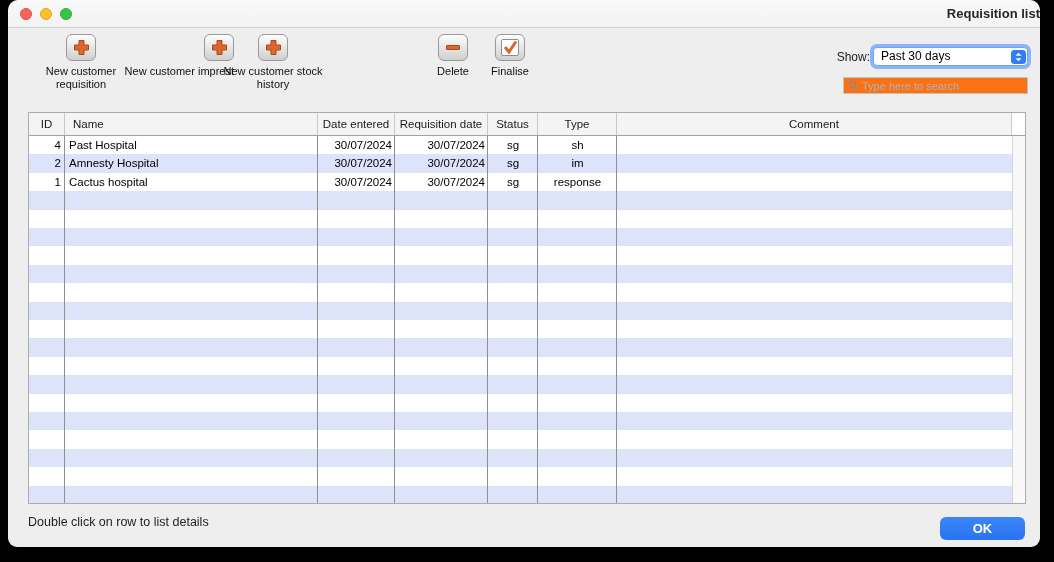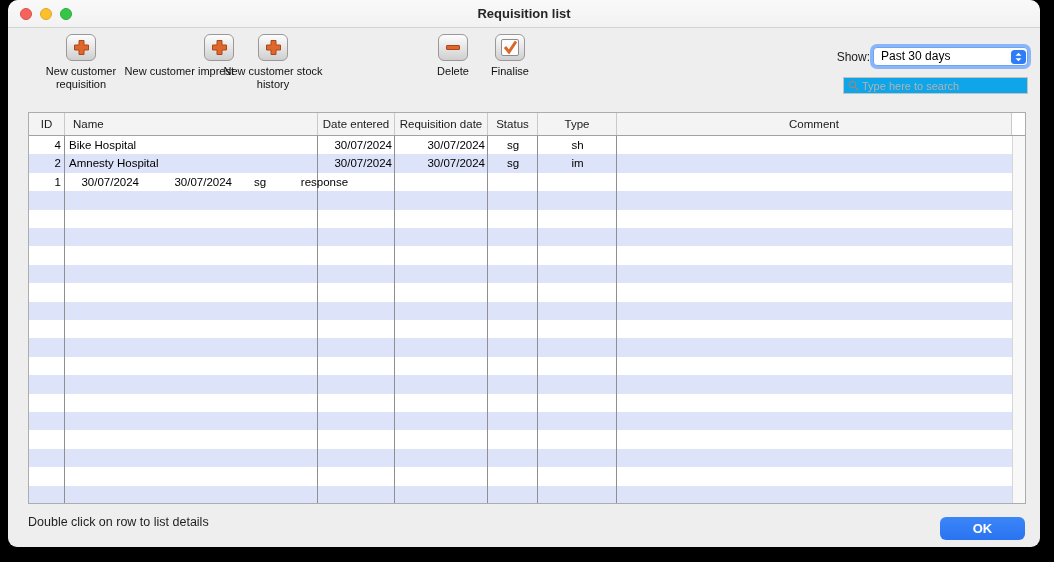--- a/index.html
+++ b/index.html
@@ -11,42 +11,42 @@
   
   .titlebar { position:absolute; left:0; top:0; width:100%; height:28px;
               background:linear-gradient(#f9f9f9,#f2f2f2); border-bottom:1px solid #d4d4d4;
               border-radius:10px 10px 0 0; }
   .lights { position:absolute; left:12px; top:8px; display:flex; gap:8px; }
   .light { width:12px; height:12px; border-radius:50%; }
   .light.red    { background:#f4645c; border:1px solid #dd4f47; }
   .light.yellow { background:#fbc02d; border:1px solid #dfa726; }
   .light.green  { background:#35c649; border:1px solid #2aad3c; }
   .wtitle { position:absolute; left:0; top:0; width:100%; height:16px; line-height:28px;
-            text-align:center; font-size:13px; font-weight:bold; color:#262626; }
+            text-align:right; font-size:13px; font-weight:bold; color:#262626; }
 
   
   .tbtn { position:absolute; top:34px; display:flex; flex-direction:column; align-items:center;
           cursor:default; }
   .iconbtn { width:30px; height:27px; border:1px solid #999; border-radius:6px;
              background:linear-gradient(#fdfdfd,#cfcfcf);
              display:flex; align-items:center; justify-content:center; }
   .tbtn .lbl { margin-top:4px; font-size:11px; line-height:12.5px; color:#111; text-align:center; }
   .minusbar { width:14px; height:5px; background:#e0662c; border:1px solid #a8481a; border-radius:1px; }
   .checkbox-inner { width:18px; height:17px; background:#fff; border:1px solid #8d8d8d; border-radius:2px;
                     display:flex; align-items:center; justify-content:center; }
 
   
   .showrow { position:absolute; top:47px; right:12px; display:flex; align-items:center; }
   .showlbl { font-size:12px; color:#1a1a1a; margin-right:3px; }
   .popup { position:relative; width:155px; height:19px; background:#fff; border-radius:4px;
            box-shadow:0 0 0 3px #8ab5f8; border:1px solid #6ea4f2;
            font-size:12px; color:#000; line-height:17px; padding-left:7px; }
   .stepper { position:absolute; right:1.5px; top:1.5px; width:15px; height:14px; border-radius:3.5px;
              background:#2e7cf6; display:flex; align-items:center; justify-content:center; }
-  .searchbox { position:absolute; top:77px; right:12px; width:185px; height:17px; background:#0ea5e9;
+  .searchbox { position:absolute; top:77px; right:12px; width:185px; height:17px; background:#f97316;
                border:1px solid #c2c2c2; display:flex; align-items:center; padding:0 4px; }
   .searchbox input { border:none; outline:none; flex:1; font-size:11px; color:#333;
                      font-family:"Liberation Sans", sans-serif; background:transparent; margin-left:3px; }
   .searchbox input::placeholder { color:#b2b2b2; }
 
   
   .table { position:absolute; left:20px; top:112px; width:998px; height:392px;
            background:#fff; border:1px solid #acacac; }
   .thead { display:flex; height:23px; background:#f4f4f4; border-bottom:1px solid #a2a2a2;
            font-size:11.5px; color:#1a1a1a; }
@@ -170,38 +170,39 @@
     <div class="tbody">
       <div class="vline" style="left:35px"></div>
       <div class="vline" style="left:288px"></div>
       <div class="vline" style="left:365px"></div>
       <div class="vline" style="left:458px"></div>
       <div class="vline" style="left:508px"></div>
       <div class="vline" style="left:587px"></div>
 
       <div class="trow" style="top:0">
         <div class="td id">4</div>
-        <div class="td name">Bike Hospital</div>
+        <div class="td name">Past Hospital</div>
         <div class="td de">30/07/2024</div>
         <div class="td rd">30/07/2024</div>
         <div class="td st">sg</div>
         <div class="td ty">sh</div>
         <div class="td cm"></div>
       </div>
       <div class="trow" style="top:18.4px">
         <div class="td id">2</div>
         <div class="td name">Amnesty Hospital</div>
         <div class="td de">30/07/2024</div>
         <div class="td rd">30/07/2024</div>
         <div class="td st">sg</div>
         <div class="td ty">im</div>
         <div class="td cm"></div>
       </div>
       <div class="trow" style="top:36.8px">
         <div class="td id">1</div>
+        <div class="td name">Cactus hospital</div>
         <div class="td de">30/07/2024</div>
         <div class="td rd">30/07/2024</div>
         <div class="td st">sg</div>
         <div class="td ty">response</div>
         <div class="td cm"></div>
       </div>
 
       <div class="track"></div>
     </div>
   </div>

